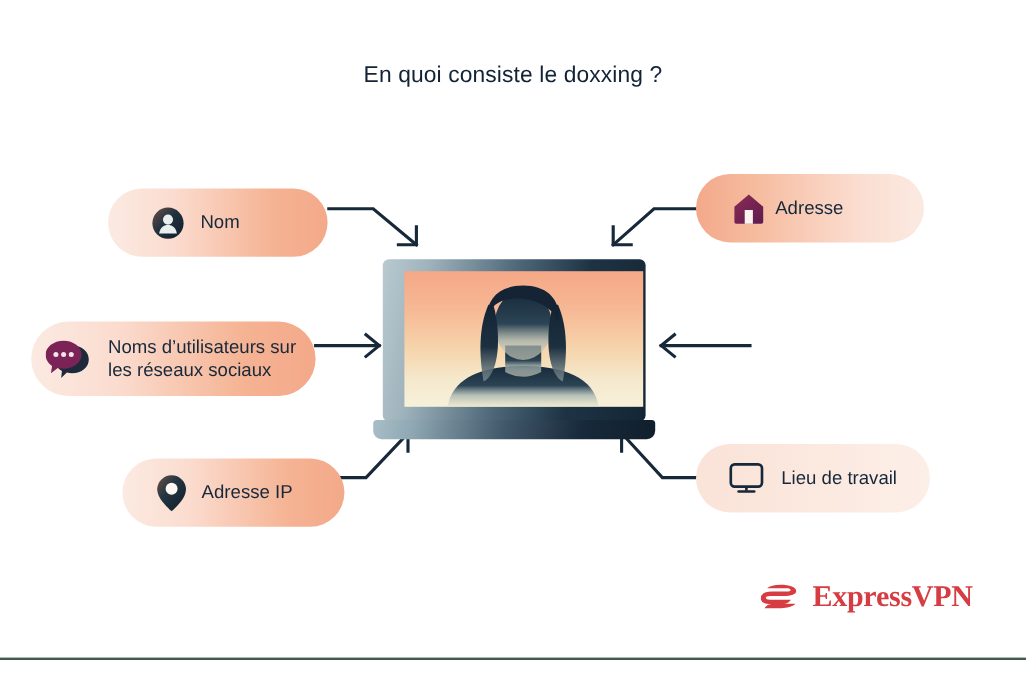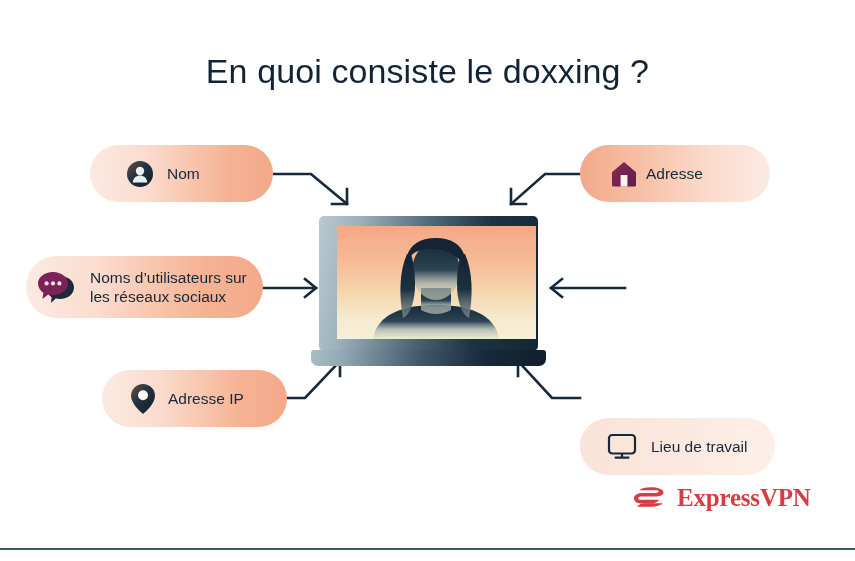--- a/index.html
+++ b/index.html
@@ -8,21 +8,21 @@
     background:#ffffff;
     font-family:"Liberation Sans", sans-serif;
     position:relative;overflow:hidden;
   }
   .canvas{position:absolute;inset:0;}
 
   
   #page-title{
     position:absolute;top:52px;left:0;width:855px;
     text-align:center;
-    font-size:34px;font-weight:400;color:#122336;
+    font-size:19px;font-weight:400;color:#122336;
     letter-spacing:.1px;
   }
 
   
   #arrows{position:absolute;left:0;top:0;width:855px;height:561px;pointer-events:none;}
 
   
   .pill{
     position:absolute;
     display:flex;align-items:center;
@@ -33,28 +33,28 @@
     flex:0 0 auto;display:flex;align-items:center;justify-content:center;
   }
   .pill .lbl{
     font-size:15.5px;line-height:19px;color:#16283a;
     white-space:pre-line;
   }
 
   
   .pill-left{
     background:linear-gradient(90deg,#fbeae2 0%,#fbdccf 30%,#f5b393 75%,#f3a98a 100%);
+    margin-top:12px;
   }
   
   .pill-right{
     background:linear-gradient(90deg,#f3a98a 0%,#f6bda1 28%,#fbdccf 70%,#fbeae2 100%);
   }
   .pill-right-soft{
     background:linear-gradient(90deg,#fae3d8 0%,#fbe7dd 40%,#fcefe8 100%);
-    margin-top:48px;
   }
 
   #pill-nom{left:90px;top:145px;width:183px;height:57px;padding-left:36px;gap:13px;}
   #pill-usernames{left:26px;top:256px;width:237px;height:62px;padding-left:12px;gap:10px;}
   #pill-ip{left:102px;top:370px;width:185px;height:57px;padding-left:28px;gap:12px;}
 
   #pill-adresse{left:580px;top:145px;width:190px;height:57px;padding-left:30px;gap:8px;text-align:right;}
   #pill-phone{left:625px;top:256px;width:205px;height:62px;padding-left:20px;gap:12px;}
   #pill-work{left:580px;top:370px;width:195px;height:57px;padding-left:27px;gap:14px;}
 

